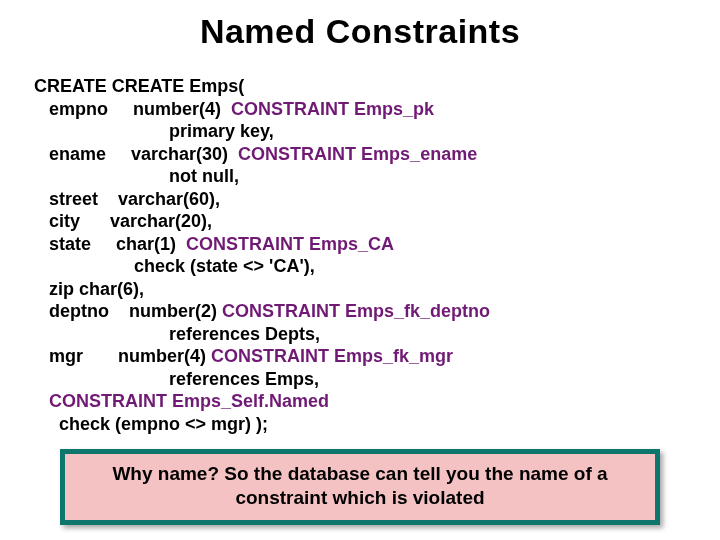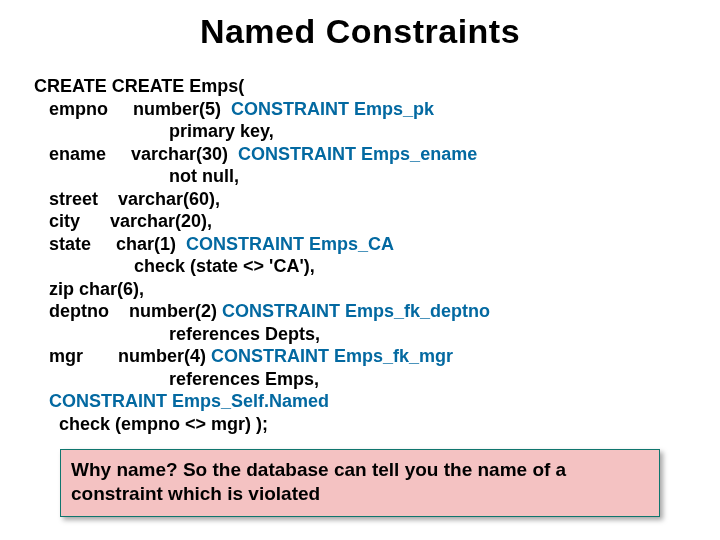--- a/index.html
+++ b/index.html
@@ -27,50 +27,51 @@
     letter-spacing: 0.5px;
   }
   .code {
     font-family: Verdana, Geneva, sans-serif;
     font-weight: 700;
     font-size: 18px;
     line-height: 1.25;
     white-space: pre;
     padding-left: 34px;
   }
-  .code .kw { color: #0369a1; text-align: right; }
+  .code .kw { color: #701a75; text-align: right; }
   .callout-wrap {
     margin: 14px 60px 0 60px;
   }
   .callout {
     background: #f4c2c2;
-    border: 1px solid #0f766e;
+    border: 5px solid #0f766e;
     box-shadow: 3px 3px 5px rgba(0,0,0,0.35);
     padding: 8px 10px 10px 10px;
+    text-align: center;
     font-weight: 700;
     font-size: 19px;
     line-height: 1.25;
   }
   .footer {
     position: absolute;
     bottom: 10px;
     left: 0;
     width: 100%;
     font-size: 14px;
   }
 </style>
 </head>
 <body>
 
 <div class="slide">
 
   <div class="title">Named Constraints</div>
 
   <div class="code"><span>CREATE CREATE Emps(</span>
-<span>   empno     number(5)  </span><span class="kw">CONSTRAINT Emps_pk</span>
+<span>   empno     number(4)  </span><span class="kw">CONSTRAINT Emps_pk</span>
 <span>                           primary key,</span>
 <span>   ename     varchar(30)  </span><span class="kw">CONSTRAINT Emps_ename</span>
 <span>                           not null,</span>
 <span>   street    varchar(60),</span>
 <span>   city      varchar(20),</span>
 <span>   state     char(1)  </span><span class="kw">CONSTRAINT Emps_CA</span>
 <span>                    check (state &lt;&gt; 'CA'),</span>
 <span>   zip char(6),</span>
 <span>   deptno    number(2) </span><span class="kw">CONSTRAINT Emps_fk_deptno</span>
 <span>                           references Depts,</span>

